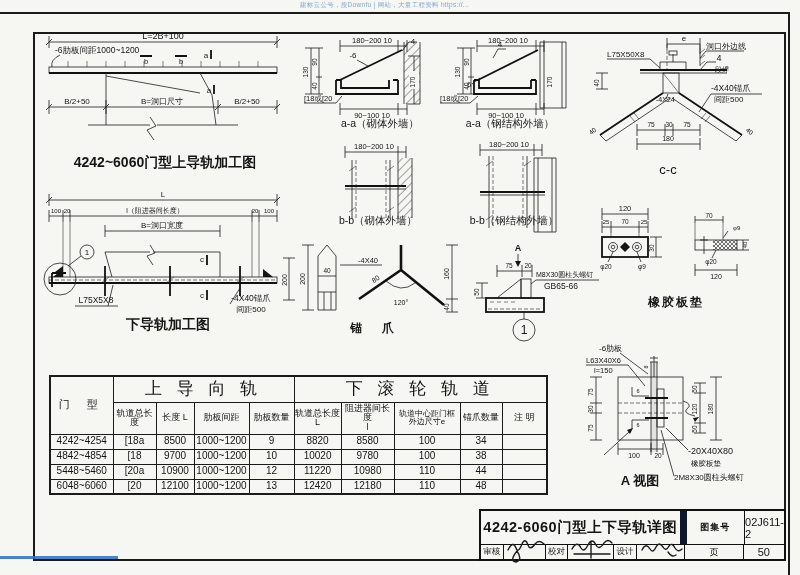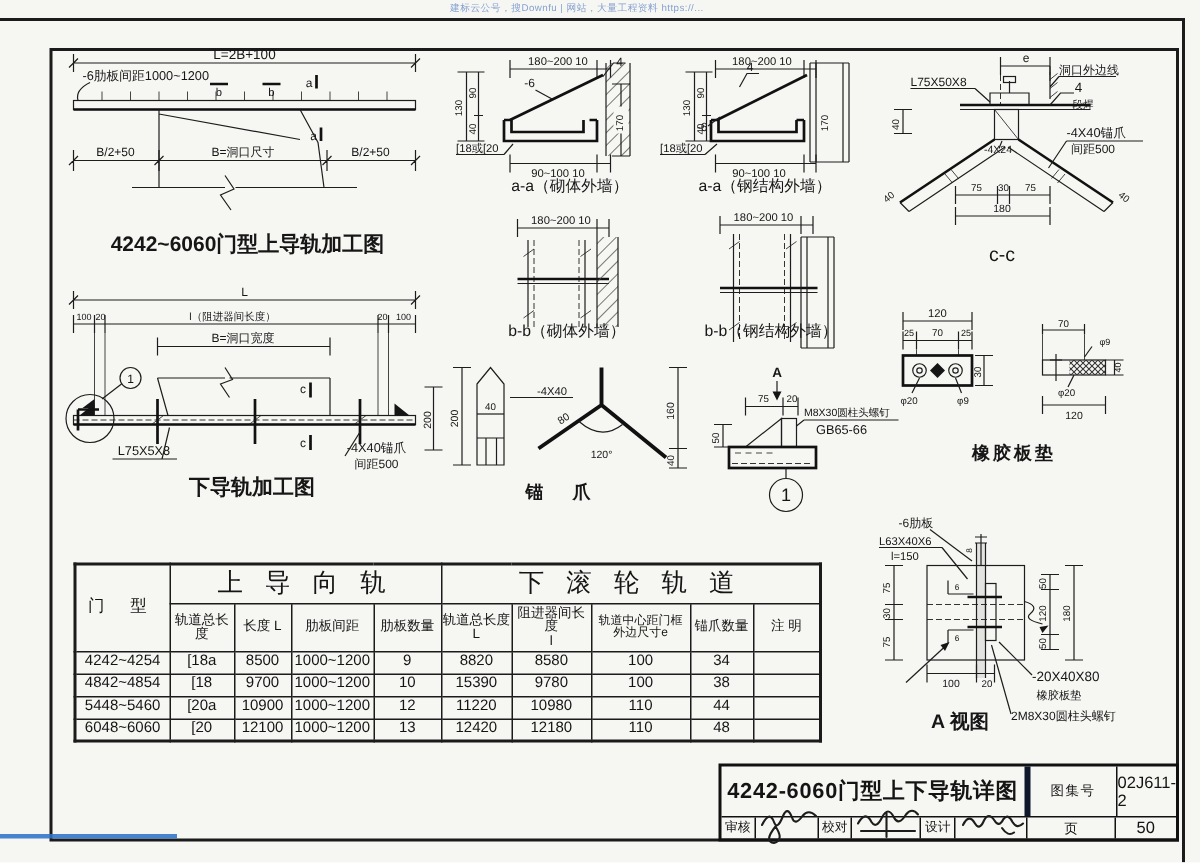--- a/index.html
+++ b/index.html
@@ -37,22 +37,22 @@
   tr.h td{font-size:9px;}
   td.ecol div{font-size:8px;}
   .tbl-title{position:absolute;left:78px;top:344px;width:300px;text-align:center;font-size:13.5px;
       font-weight:bold;letter-spacing:3px;}
 
   
   .tb{position:absolute;left:479px;top:509px;width:307px;height:52px;border:2px solid #111;
       box-sizing:border-box;display:flex;flex-direction:column;}
   .tb-top{display:flex;height:34px;border-bottom:1px solid #111;box-sizing:border-box;}
   .tb-top>div,.tb-bot>div{display:flex;align-items:center;justify-content:center;box-sizing:border-box;}
-  .tb-title{width:207px;border-right:4px solid #0f172a;font-size:14.5px;font-weight:bold;letter-spacing:.5px;}
-  .tb-atlas-label{width:59px;border-right:1px solid #111;font-size:9px;letter-spacing:1px;}
+  .tb-title{width:207px;border-right:7px solid #0f172a;font-size:14.5px;font-weight:bold;letter-spacing:.5px;}
+  .tb-atlas-label{width:59px;border-right:1px solid #111;font-size:9px;letter-spacing:1px;font-weight:bold;}
   .tb-atlas-no{flex:1;font-size:11px;}
   .tb-bot{display:flex;height:14px;font-size:8.5px;}
   .tb-bot>div{border-right:1px solid #111;}
   .tb-bot>div:last-child{border-right:none;}
   .c-rev{width:23px}.c-sig1{width:43px}.c-prf{width:22px}.c-sig2{width:47px}.c-des{width:23px}.c-sig3{width:49px}
   .c-pgl{width:59px;font-size:9px}.c-pgn{width:41px;font-size:11px;}
   .sig{position:relative;overflow:visible;}
   .sig svg{position:absolute;left:1px;top:-9px;overflow:visible;}
   .sig path{stroke:#1d1d1d;stroke-width:1.4;fill:none;stroke-linecap:round;}
 </style>
@@ -417,21 +417,21 @@
       <td>100</td>
       <td>34</td>
       <td></td>
     </tr>
     <tr class="d">
       <td>4842~4854</td>
       <td>[18</td>
       <td>9700</td>
       <td>1000~1200</td>
       <td>10</td>
-      <td>15390</td>
+      <td>10020</td>
       <td>9780</td>
       <td>100</td>
       <td>38</td>
       <td></td>
     </tr>
     <tr class="d">
       <td>5448~5460</td>
       <td>[20a</td>
       <td>10900</td>
       <td>1000~1200</td>

